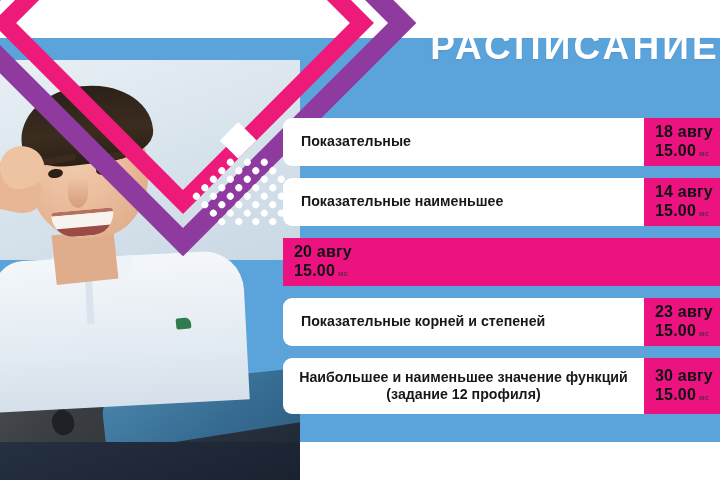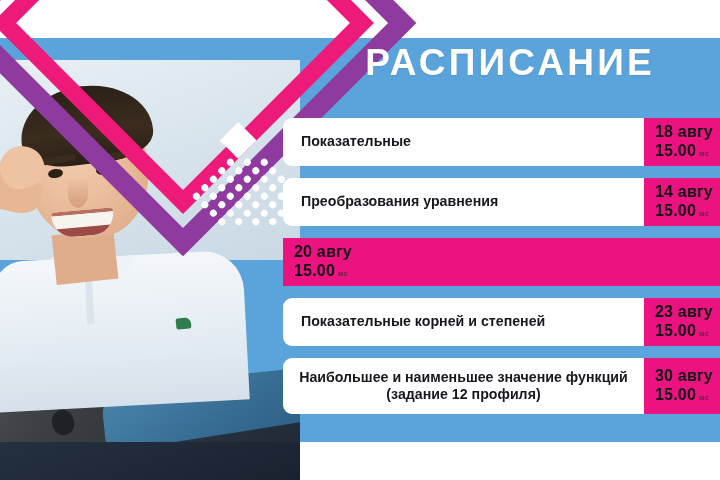--- a/index.html
+++ b/index.html
@@ -213,23 +213,23 @@
   .dot {
     position:absolute;
     width:7px; height:7px;
     border-radius:50%;
     background:#ffffff;
   }
 
   
   .header {
     position:absolute;
-    left:300px; top:44px;
+    left:300px; top:28px;
     width:420px;
-    text-align:center;
+    text-align:right;
     z-index:7;
   }
   .title {
     color:#ffffff;
     font-size:37px;
     font-weight:bold;
     letter-spacing:3.2px;
     line-height:1;
     text-shadow:0 1px 2px rgba(0,0,0,.08);
   }
@@ -415,21 +415,21 @@
 
   <div class="schedule" id="schedule-list">
       <div class="row">
         <div class="name">Показательные</div>
         <div class="when">
           <div class="date">18 авгу</div>
           <div class="time-line"><span>15.00</span><span class="tz">мс</span></div>
         </div>
       </div>
       <div class="row">
-        <div class="name">Преобразования уравнения</div>
+        <div class="name">Показательные наименьшее</div>
         <div class="when">
           <div class="date">14 авгу</div>
           <div class="time-line"><span>15.00</span><span class="tz">мс</span></div>
         </div>
       </div>
       <div class="row">
         <div class="when">
           <div class="date">20 авгу</div>
           <div class="time-line"><span>15.00</span><span class="tz">мс</span></div>
         </div>

